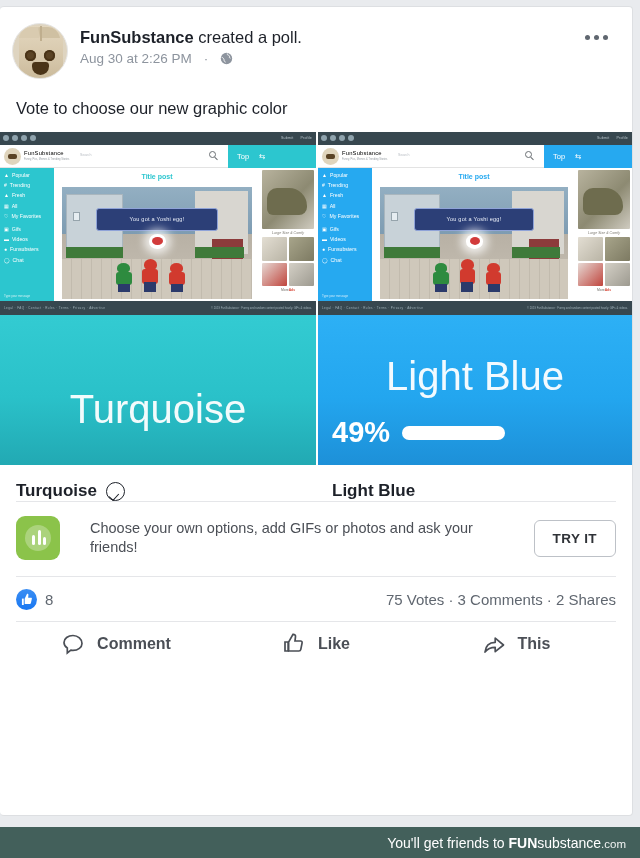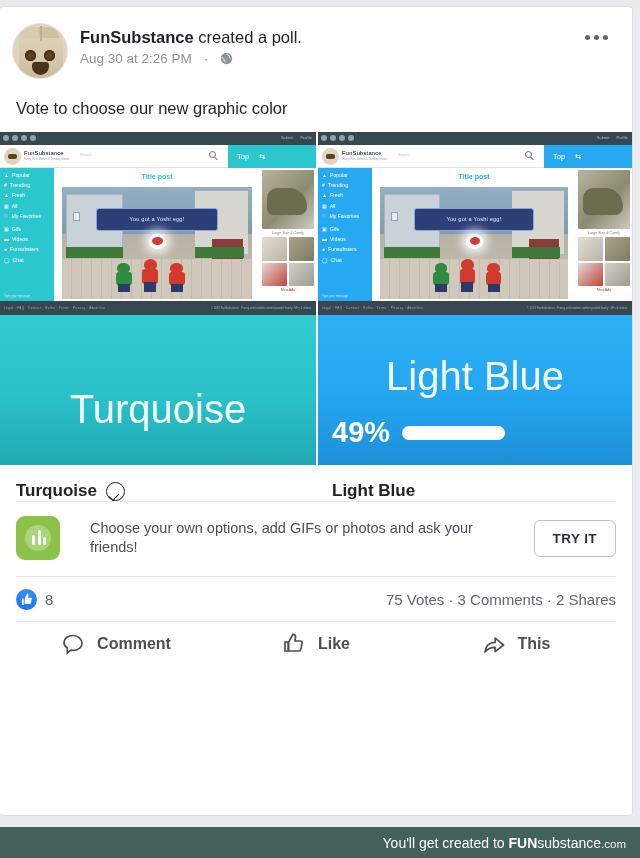--- a/index.html
+++ b/index.html
@@ -520,16 +520,16 @@
         <svg class="act-ico" viewBox="0 0 24 24" fill="none" stroke="#4b4f56" stroke-width="1.7" stroke-linejoin="round">
           <path d="M3 20c.6-6.4 4.4-9.6 10.2-9.7V6.2L21.5 13l-8.3 6.6v-4.3C8.8 15.3 5.6 16.6 3 20z"></path>
         </svg>
         <span>This</span>
       </div>
     </div>
   </div>
 
   <div class="watermark">
     <div class="wm-text">
-      <span>You'll get created to </span><span class="fun">FUN</span><span>substance</span><span class="dom">.com</span>
+      <span>You'll get friends to </span><span class="fun">FUN</span><span>substance</span><span class="dom">.com</span>
     </div>
   </div>
 </div>
 
 </body></html>

